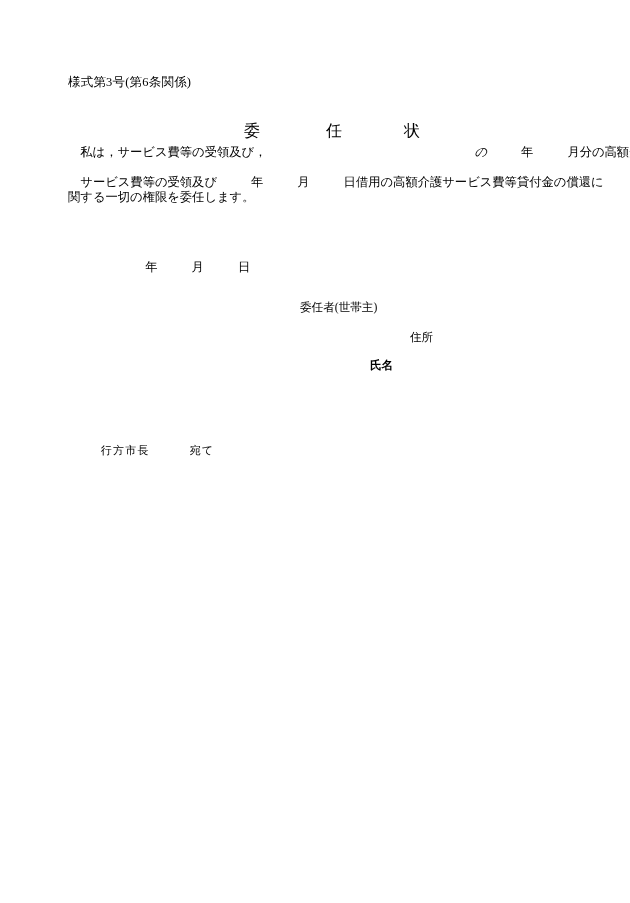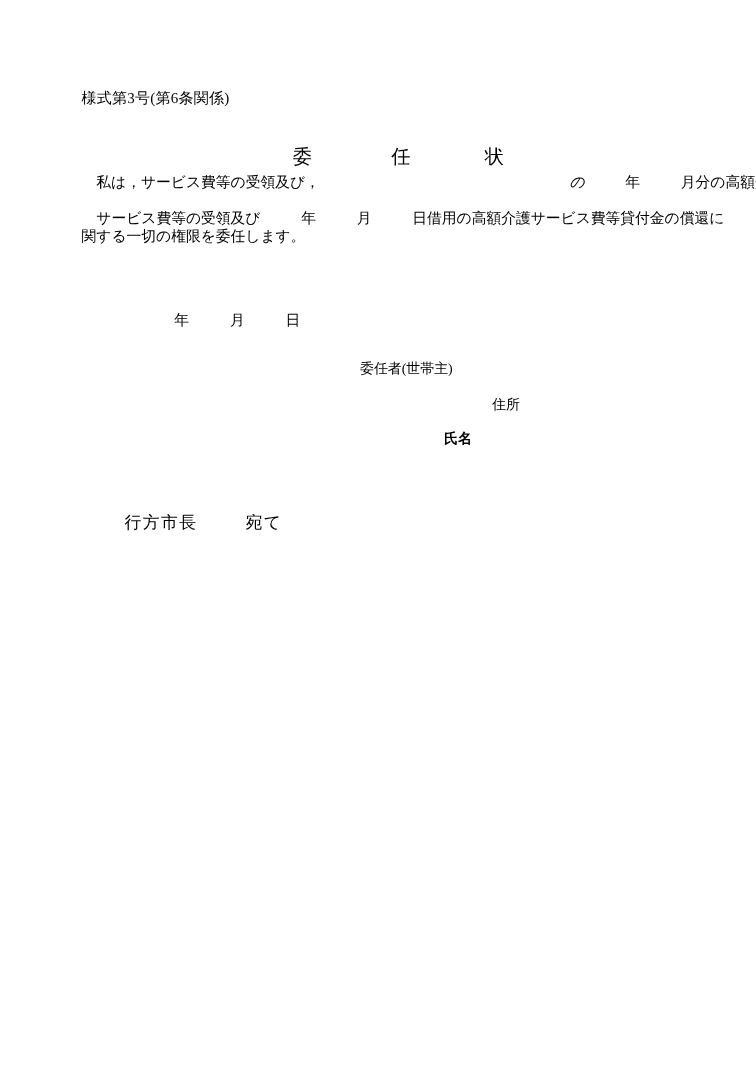--- a/index.html
+++ b/index.html
@@ -70,22 +70,22 @@
   .dateline .g { display: inline-block; width: 34px; }
 
   
   .sig-title { left: 300px; top: 300px; font-size: 11.6px; }
   .sig-addr  { left: 370px; top: 330px; font-size: 11.6px; margin-left: 40px; }
   .sig-name  { left: 370px; top: 358px; font-size: 11.6px; font-weight: bold; }
 
   
   .footer {
     left: 85px;
-    top: 411px;
-    font-size: 14px;
+    top: 431px;
+    font-size: 11px;
     letter-spacing: 1.2px;
   }
   .footer .g { display: inline-block; width: 40px; letter-spacing: 0; }
 </style>
 </head>
 <body>
 
 <div class="page">
 
   <div class="abs form-no">様式第3号(第6条関係)</div>

